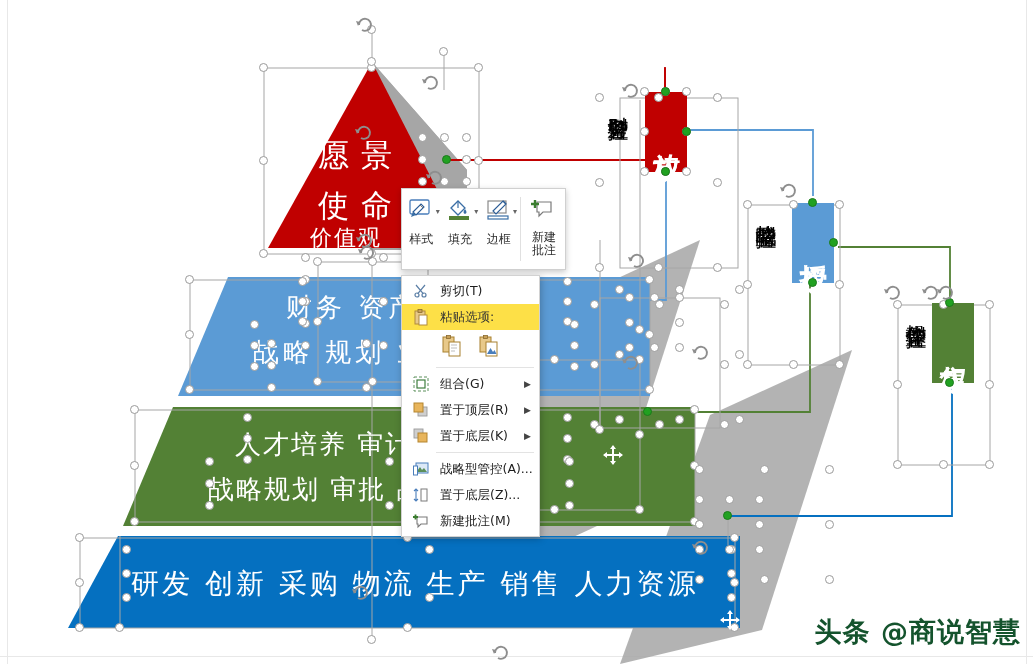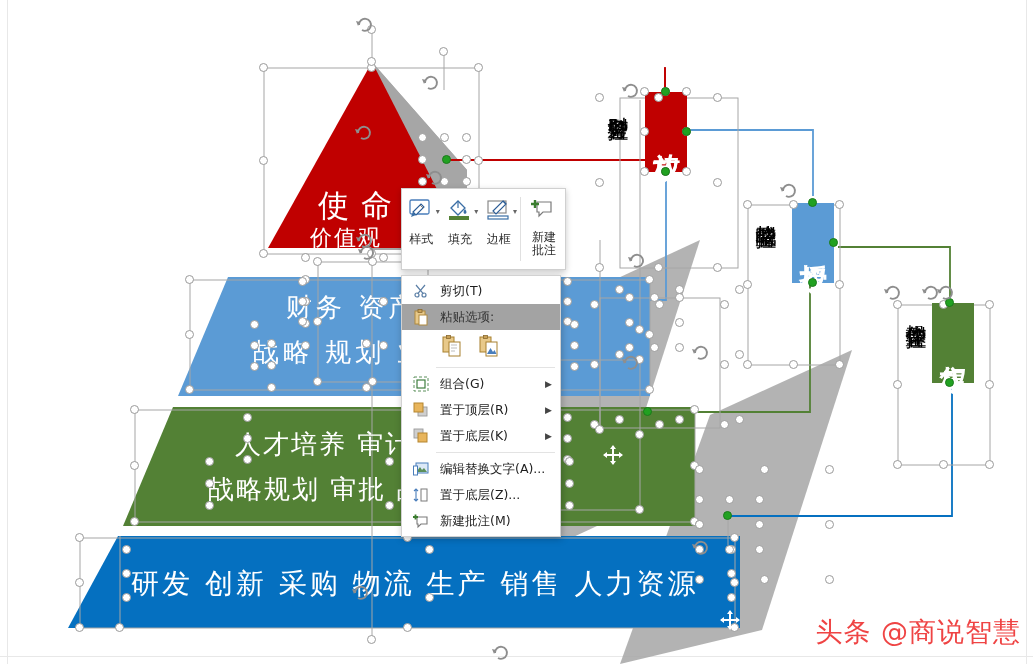--- a/index.html
+++ b/index.html
@@ -33,40 +33,40 @@
              background:#ffffff; border:1px solid #d0d0d0;
              box-shadow:0 2px 6px rgba(0,0,0,.22); display:flex; align-items:stretch; }
   #minibar .mb-item { width:44px; display:flex; flex-direction:column;
              align-items:center; justify-content:flex-start; padding-top:9px; position:relative; }
   #minibar .mb-item .lbl { font-size:12px; color:#2b2b2b; margin-top:7px; line-height:1.05;
              text-align:center; font-family:"DejaVu Sans","Liberation Sans",sans-serif; }
   #minibar .caret { position:absolute; right:1px; top:18px; font-size:8px; color:#666; }
   #minibar .sep { width:1px; background:#e0e0e0; margin:8px 2px; }
 
   
-  #ctxmenu { position:absolute; left:401px; top:275px; width:160px;
+  #ctxmenu { position:absolute; left:401px; top:275px; width:139px;
              background:#ffffff; border:1px solid #d2d2d2;
              box-shadow:1px 2px 7px rgba(0,0,0,.25); padding:2px 0; }
   .mi { position:relative; height:26px; display:flex; align-items:center;
         padding-left:38px; font-size:12.5px; color:#1d1d1d; white-space:nowrap;
         font-family:"DejaVu Sans","Liberation Sans",sans-serif; }
   .mi .ico { position:absolute; left:9px; top:50%; transform:translateY(-50%);
              width:20px; height:20px; display:flex; align-items:center; justify-content:center; }
   .mi .arrow { position:absolute; right:8px; top:50%; transform:translateY(-50%);
                font-size:9px; color:#444; }
-  .mi.header { color:#333; background:#a3a3a3; }
+  .mi.header { color:#333; background:#fde047; }
   .mi.disabled { color:#b3b3b3; }
   .mi.hl { background:#d4d4d4; }
   .mi-sep { height:1px; background:#e3e3e3; margin:3px 5px 3px 34px; }
   .paste-row { display:flex; gap:13px; padding:4px 0 6px 38px; }
   .paste-btn { width:24px; height:24px; display:flex; align-items:center; justify-content:center; }
 
   
   #watermark { position:absolute; right:12px; bottom:14px; font-size:27px;
-      font-weight:normal; color:#ef4444; letter-spacing:1px;
+      font-weight:bold; color:#14532d; letter-spacing:1px;
       font-family:"DejaVu Sans","Liberation Sans",sans-serif; }
 </style>
 </head>
 <body>
 
 <div id="stage">
 
   <div class="edge-line" style="left:7px;top:0;width:1px;height:664px;"></div>
   <div class="edge-line" style="left:0;top:656px;width:1033px;height:1px;"></div>
   <div class="edge-line" style="left:1026px;top:0;width:1px;height:664px;"></div>
@@ -130,20 +130,21 @@
       <rect x="600" y="298" width="120" height="130"></rect>
       <rect x="620" y="98" width="118" height="170"></rect>
       <rect x="748" y="205" width="92" height="160"></rect>
       <rect x="898" y="305" width="92" height="160"></rect>
       <rect x="470" y="360" width="170" height="150"></rect>
       <line x1="120" y1="536" x2="120" y2="628"></line>
       <line x1="728" y1="516" x2="728" y2="545"></line>
     </g>
   </svg>
 
+  <div class="layer-text" style="left:318px;top:135px;font-size:31px;letter-spacing:12px;">愿景</div>
   <div class="layer-text" style="left:318px;top:185px;font-size:31px;letter-spacing:12px;">使命</div>
   <div class="layer-text" style="left:310px;top:223px;font-size:22px;letter-spacing:2px;">价值观</div>
 
   <div class="layer-text" style="left:286px;top:290px;font-size:26px;letter-spacing:4px;">财务 资产 投资</div>
   <div class="layer-text" style="left:253px;top:335px;font-size:26px;letter-spacing:4px;">战略 规划 业绩 审计</div>
 
   <div class="layer-text" style="left:235px;top:427px;font-size:26px;letter-spacing:2px;">人才培养 审计 督察</div>
   <div class="layer-text" style="left:208px;top:472px;font-size:26px;letter-spacing:2px;">战略规划 审批 品牌 风控</div>
 
   <div class="layer-text" style="left:131px;top:565px;font-size:28px;letter-spacing:3px;">研发 创新 采购 物流 生产 销售 人力资源</div>
@@ -613,21 +614,21 @@
       </div>
       <div class="mi-sep"></div>
       <div class="mi">
         <span class="ico">
           <svg width="16" height="16" viewBox="0 0 16 16">
             <rect x="3" y="2" width="12" height="10" fill="#dce9f7" stroke="#4a7ebb" stroke-width="1"></rect>
             <path d="M4 10 L7 6 L9 9 L11 7 L14 11 L4 11 Z" fill="#5b8f5b"></path>
             <rect x="0.5" y="5" width="4" height="9" fill="#fff" stroke="#4a7ebb" stroke-width="1"></rect>
           </svg>
         </span>
-        <span>编辑替换文字(A)...</span>
+        <span>战略型管控(A)...</span>
       </div>
       <div class="mi">
         <span class="ico">
           <svg width="16" height="16" viewBox="0 0 16 16">
             <path d="M3 2 v12 M1 4 l2 -2 l2 2 M1 12 l2 2 l2 -2" stroke="#4a7ebb" stroke-width="1.1" fill="none"></path>
             <rect x="8" y="2" width="6" height="12" fill="none" stroke="#7a7a7a" stroke-width="1"></rect>
           </svg>
         </span>
         <span>置于底层(Z)...</span>
       </div>

